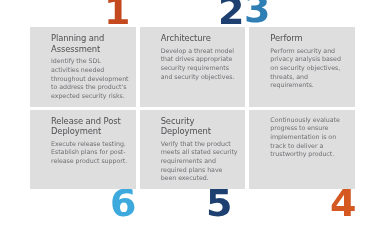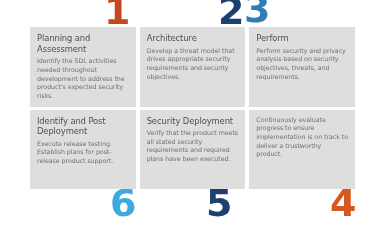--- a/index.html
+++ b/index.html
@@ -58,21 +58,21 @@
     width: 325px;
     height: 162px;
     display: grid;
     grid-template-columns: 1fr 1fr 1fr;
     grid-template-rows: 1fr 1fr;
     gap: 3px 4px;
   }
 
   .card {
     background: #dededf;
-    padding: 6px 7px 5px 7px;
+    padding: 6px 7px 5px 21px;
     box-sizing: border-box;
     overflow: hidden;
   }
 
   .card-title {
     color: #4f4f52;
     font-family: "DejaVu Sans", sans-serif;
     font-size: 8.4px;
     line-height: 1.26;
     margin: 0 0 3px 0;
@@ -173,21 +173,21 @@
       <p class="card-title">Architecture</p>
       <p class="card-body">Develop a threat model that drives appropriate security requirements and security objectives.</p>
     </div>
 
     <div class="card">
       <p class="card-title">Perform</p>
       <p class="card-body">Perform security and privacy analysis based on security objectives, threats, and requirements.</p>
     </div>
 
     <div class="card">
-      <p class="card-title">Identify and Post Deployment</p>
+      <p class="card-title">Release and Post Deployment</p>
       <p class="card-body">Execute release testing. Establish plans for post-release product support.</p>
     </div>
 
     <div class="card">
       <p class="card-title">Security Deployment</p>
       <p class="card-body">Verify that the product meets all stated security requirements and required plans have been executed.</p>
     </div>
 
     <div class="card">
       <p class="card-body">Continuously evaluate progress to ensure implementation is on track to deliver a trustworthy product.</p>

